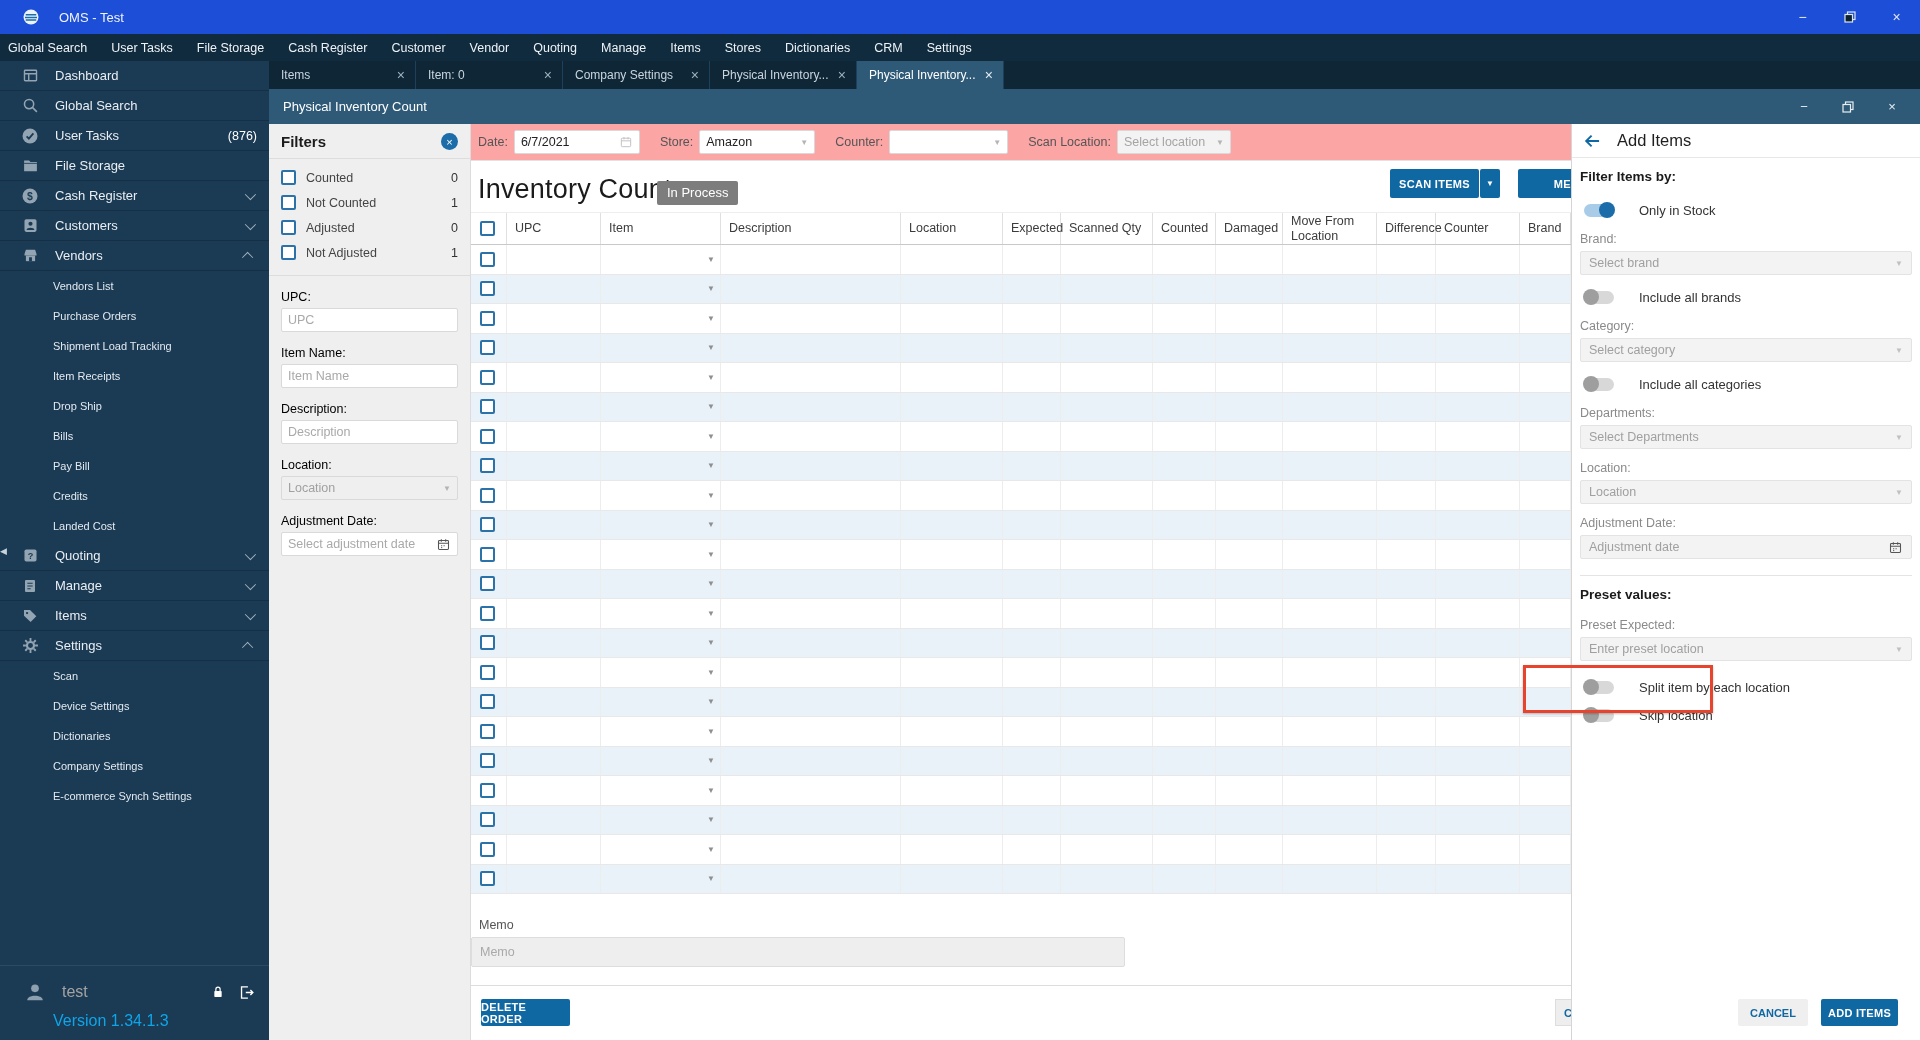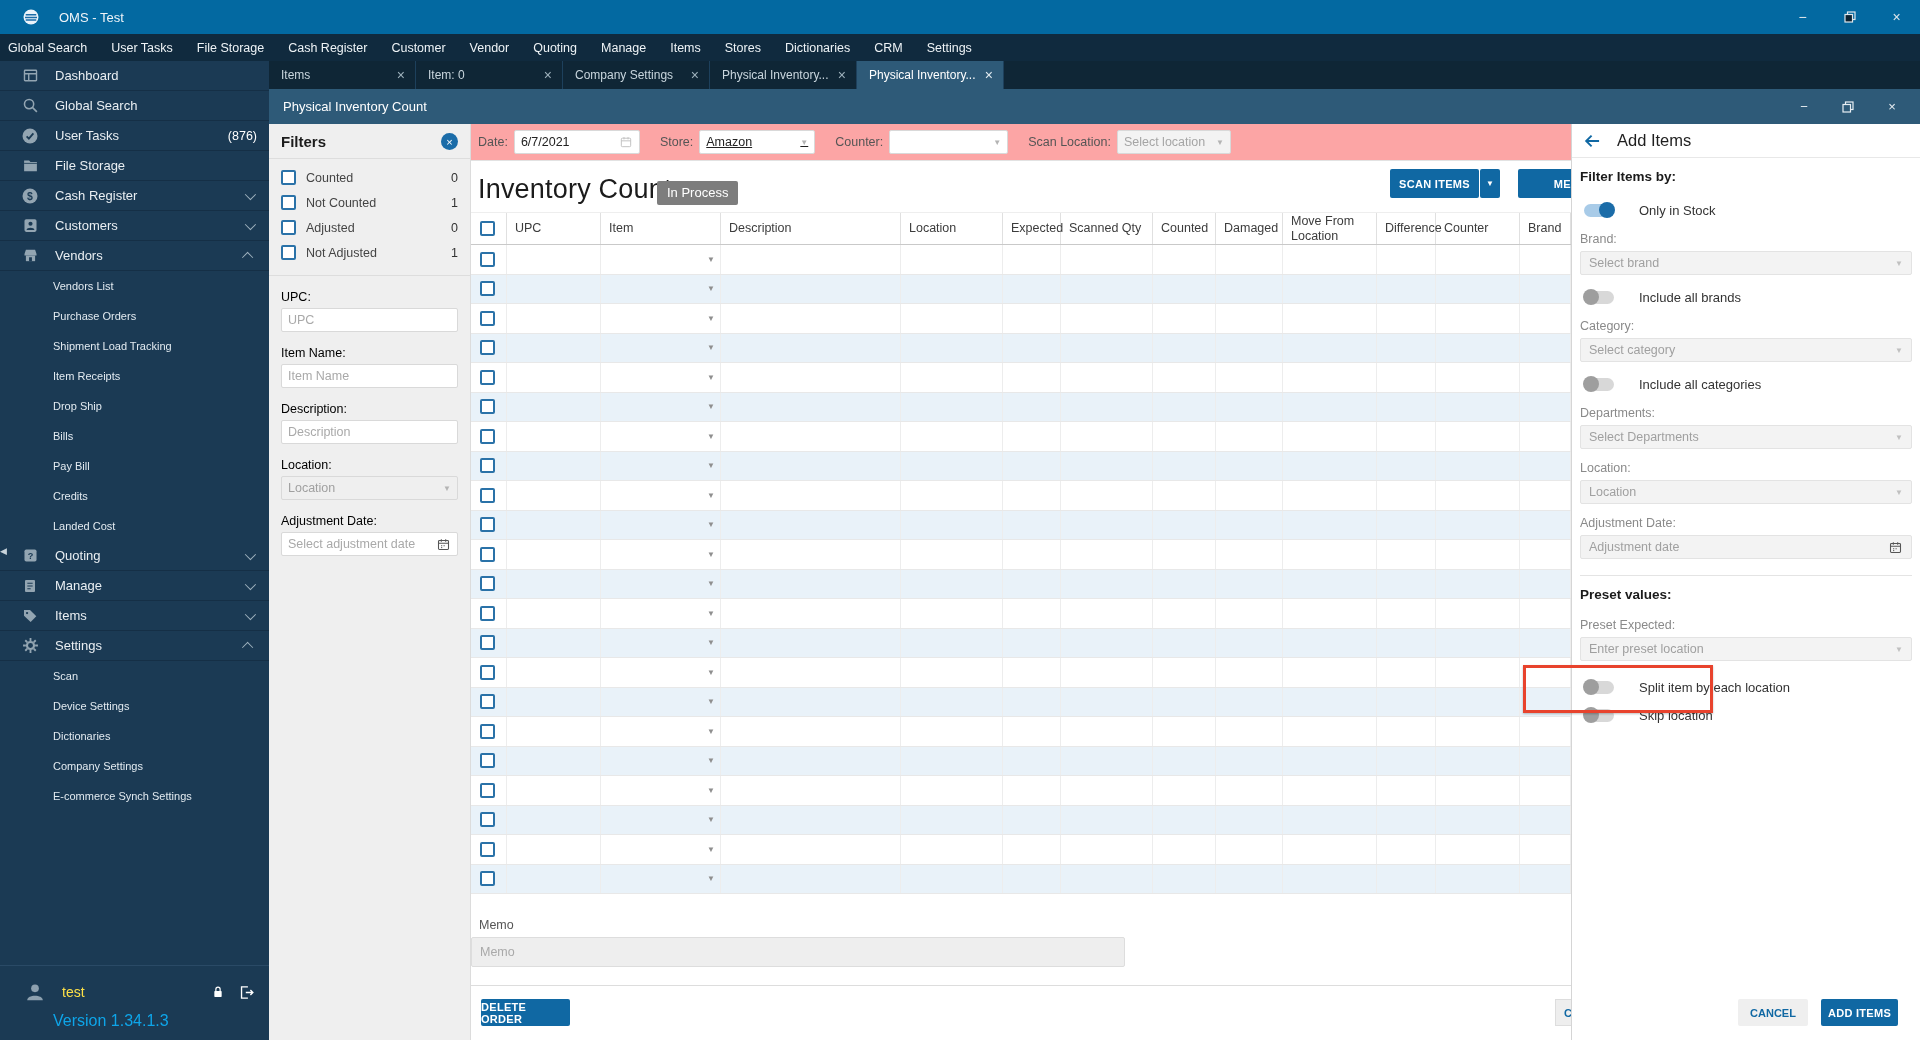--- a/index.html
+++ b/index.html
@@ -4,21 +4,21 @@
 <style>
   * { box-sizing: border-box; margin: 0; padding: 0; }
   html,body { background:#333; }
   .app {
     position: relative; width: 1920px; height: 1040px;
     font-family: "Liberation Sans", sans-serif;
     background: #fff; overflow: hidden;
     -webkit-font-smoothing: antialiased;
   }
   
-  .titlebar { position:absolute; top:0; left:0; right:0; height:34px; background:#0369a1; display:flex; align-items:center;text-align:center; }
+  .titlebar { position:absolute; top:0; left:0; right:0; height:34px; background:#1d4ed8; display:flex; align-items:center;text-align:center; }
   .logo { margin-left:22px; display:flex; }
   .title-text { margin-left:19px; font-size:13px; color:#f0f4f8; }
   .win-controls { margin-left:auto; display:flex; }
   .win-btn { width:47px; height:34px; display:flex; align-items:center; justify-content:center; color:#dfe7ec; font-size:14px; cursor:default; }
   
   .menubar { position:absolute; top:34px; left:0; right:0; height:27px; background:#102a3e; display:flex; align-items:center; color:#eef3f6; font-size:12.5px; }
   .menu-item { padding:0 12px; height:27px; display:flex; align-items:center; }
   .menu-item:first-child { padding-left:8px; }
   
   .sidebar { position:absolute; top:61px; left:0; width:269px; bottom:0; background:#1b3a54; color:#e9eef2; font-size:13px; overflow:hidden; }
@@ -26,21 +26,21 @@
   .side-icon { width:18px; height:18px; margin-left:21px; margin-right:16px; color:#93a5b2; display:flex; align-items:center; justify-content:center; flex:none; }
   .side-label { flex:1; white-space:nowrap; }
   .side-badge { margin-right:12px; font-size:12.5px; color:#fff; }
   .chev { width:8px; height:8px; border-right:1.7px solid #9db0bd; border-bottom:1.7px solid #9db0bd; margin-right:16px; flex:none; }
   .chev.down { transform: rotate(45deg) translateY(-2px); }
   .chev.up { transform: rotate(225deg) translateY(-2px); }
   .sub-item { height:30px; display:flex; align-items:center; padding-left:53px; font-size:11px; color:#e2eaf0; white-space:nowrap; }
   .side-bottom { position:absolute; bottom:0; left:0; right:0; border-top:1px solid #2a4a66; padding:12px 0 10px 0; }
   .user-row { display:flex; align-items:center; height:28px; }
   .user-avatar { margin-left:24px; margin-right:12px; color:#8da0af; display:flex; }
-  .user-name { font-size:14px; color:#fde047; flex:1; margin-left:4px; }
+  .user-name { font-size:16px; color:#a3a3a3; flex:1; margin-left:4px; }
   .user-actions { display:flex; align-items:center; margin-right:14px; gap:12px; }
   .version { margin-left:53px; margin-top:6px; font-size:16px; color:#0ea5e9; }
   .edge-collapse { position:absolute; left:0px; top:546px; font-size:9px; color:#c8d3da; z-index:5; }
   
   .tabbar { position:absolute; top:61px; left:269px; right:0; height:28px; background:#0f2636; display:flex; }
   .tab { width:147px; flex:none; display:flex; align-items:center; justify-content:space-between; font-size:12px; color:#c9d6de; border-right:1px solid #1d405c; padding:0 10px 0 12px; cursor:default; }
   .tab.active { background:#2e5a78; color:#fff; }
   .tab-close { font-size:14px; color:#9fb2bd; line-height:1; }
   .tab.active .tab-close { color:#e4edf2; }
   
@@ -420,21 +420,21 @@
       <span class="date-input" style="margin-left:6px;width:126px;">
         <span>6/7/2021</span>
         <span class="cal">
             <svg width="14" height="14" viewBox="0 0 24 24">
               <rect x="4" y="5.5" width="16" height="14.5" rx="1.5" fill="none" stroke="currentColor" stroke-width="1.7"></rect>
               <path d="M4 10h16M8.5 3.5v4M15.5 3.5v4" stroke="currentColor" stroke-width="1.7"></path>
             </svg>
           </span>
       </span>
       <span class="tb-label" style="margin-left:20px;">Store:</span>
-      <span class="dd" style="margin-left:6px;width:116px;text-decoration:underline;">
+      <span class="dd" style="margin-left:6px;width:116px;">
         <span>Amazon</span>
         <span class="ddtri">▼</span>
       </span>
       <span class="tb-label" style="margin-left:20px;">Counter:</span>
       <span class="dd" style="margin-left:6px;width:119px;">
         <span></span>
         <span class="ddtri">▼</span>
       </span>
       <span class="tb-label" style="margin-left:20px;">Scan Location:</span>
       <span class="dd disabled" style="margin-left:6px;width:114px;">

